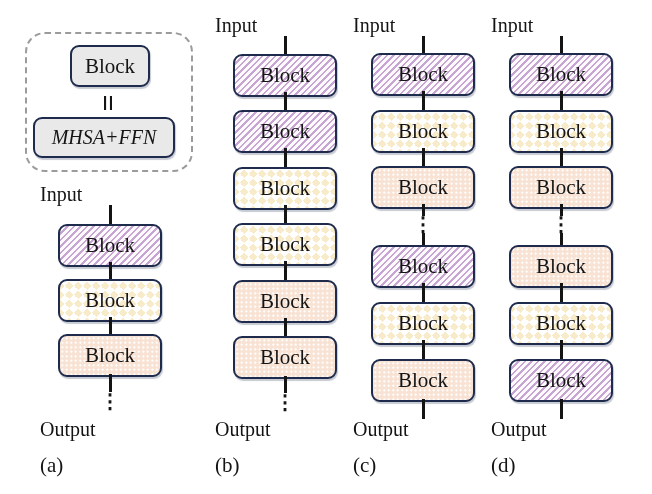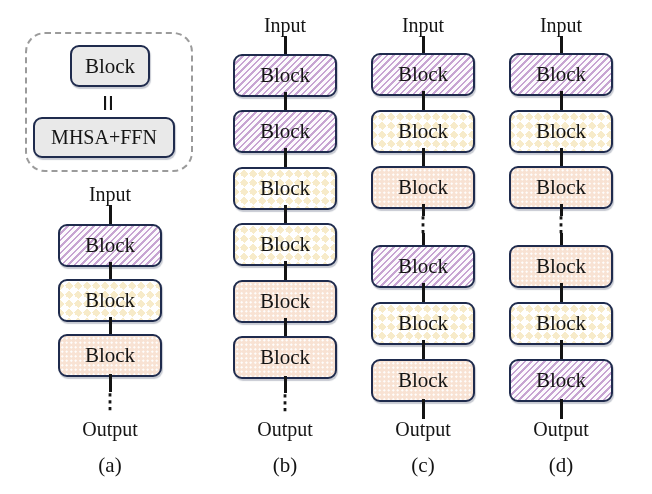--- a/index.html
+++ b/index.html
@@ -12,21 +12,21 @@
     box-sizing:border-box;border:2px dashed var(--dashed-border,#9b9b9b);border-radius:20px;
   }
   .node{
     position:absolute;box-sizing:border-box;
     border:2.5px solid var(--border-navy,#1f2b4d);border-radius:9px;
     display:flex;align-items:center;justify-content:center;
     background:var(--legend-fill,#e9e9e9);
     box-shadow:1px 2px 1px rgba(31,43,77,0.25);
   }
   .legend-block{left:43px;top:11px;width:80px;height:42px;font-size:21px;}
-  .legend-mhsa{left:6px;top:83px;width:142px;height:41px;font-size:20px;}
+  .legend-mhsa{left:6px;top:83px;width:142px;height:41px;font-size:20px;font-style:italic;}
   .eq{
     position:absolute;left:61px;top:54px;width:40px;height:30px;line-height:30px;
     text-align:center;font-size:30px;font-weight:bold;transform:rotate(90deg);
   }
   .blk{
     position:absolute;box-sizing:border-box;width:104px;height:43px;
     border:2.5px solid var(--border-navy,#1f2b4d);border-radius:9px;
     display:flex;align-items:center;justify-content:center;font-size:21px;
     box-shadow:1px 2px 1px rgba(31,43,77,0.25);
   }
@@ -42,21 +42,21 @@
       var(--diamond-cream,#f7ebca) 0 90deg, #ffffff 0 180deg,
       var(--diamond-cream,#f7ebca) 0 270deg, #ffffff 0 360deg);
     background-size:9px 9px;
   }
   .pat-peach-dots{
     background-color:var(--peach-bg,#f8e2d3);
     background-image:radial-gradient(circle,#ffffff 1px, rgba(255,255,255,0) 1.25px);
     background-size:4.5px 4.5px;
   }
   .vline{position:absolute;width:3px;background:var(--line-color,#141414);}
-  .col-label{position:absolute;width:140px;text-align:center;font-size:20px;}
+  .col-label{position:absolute;width:140px;font-size:20px;}
   .caption{font-size:21px;}
   .vdots{
     position:absolute;width:40px;text-align:center;
     font-size:20px;line-height:0.85;font-weight:bold;
   }
 </style>
 </head>
 <body>
 
 <div id="figure">

